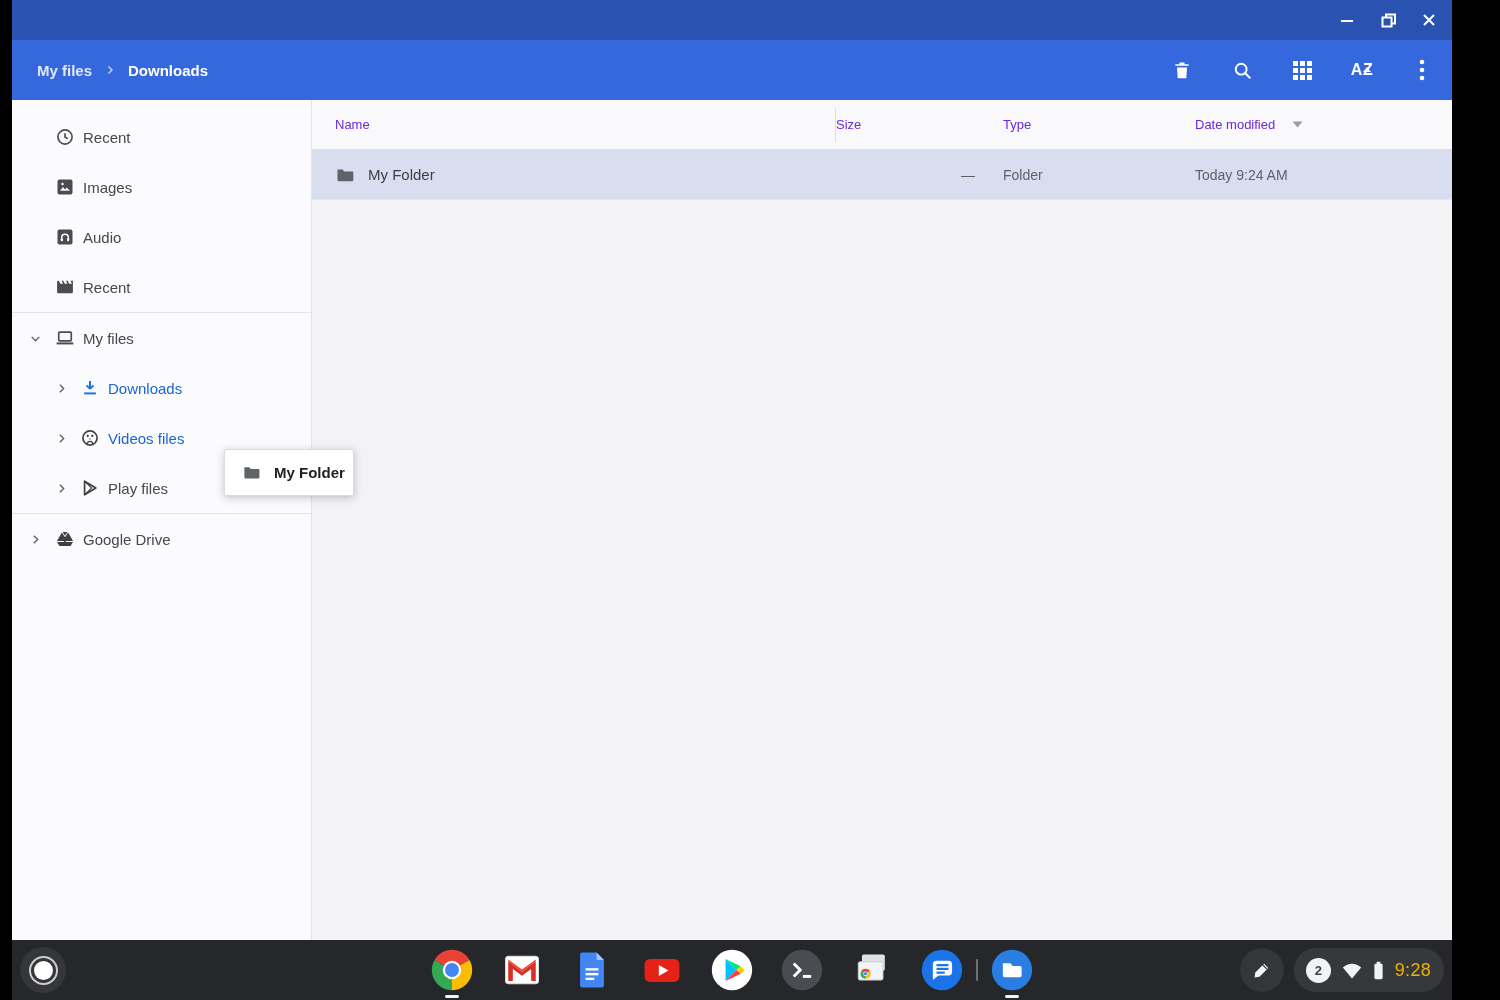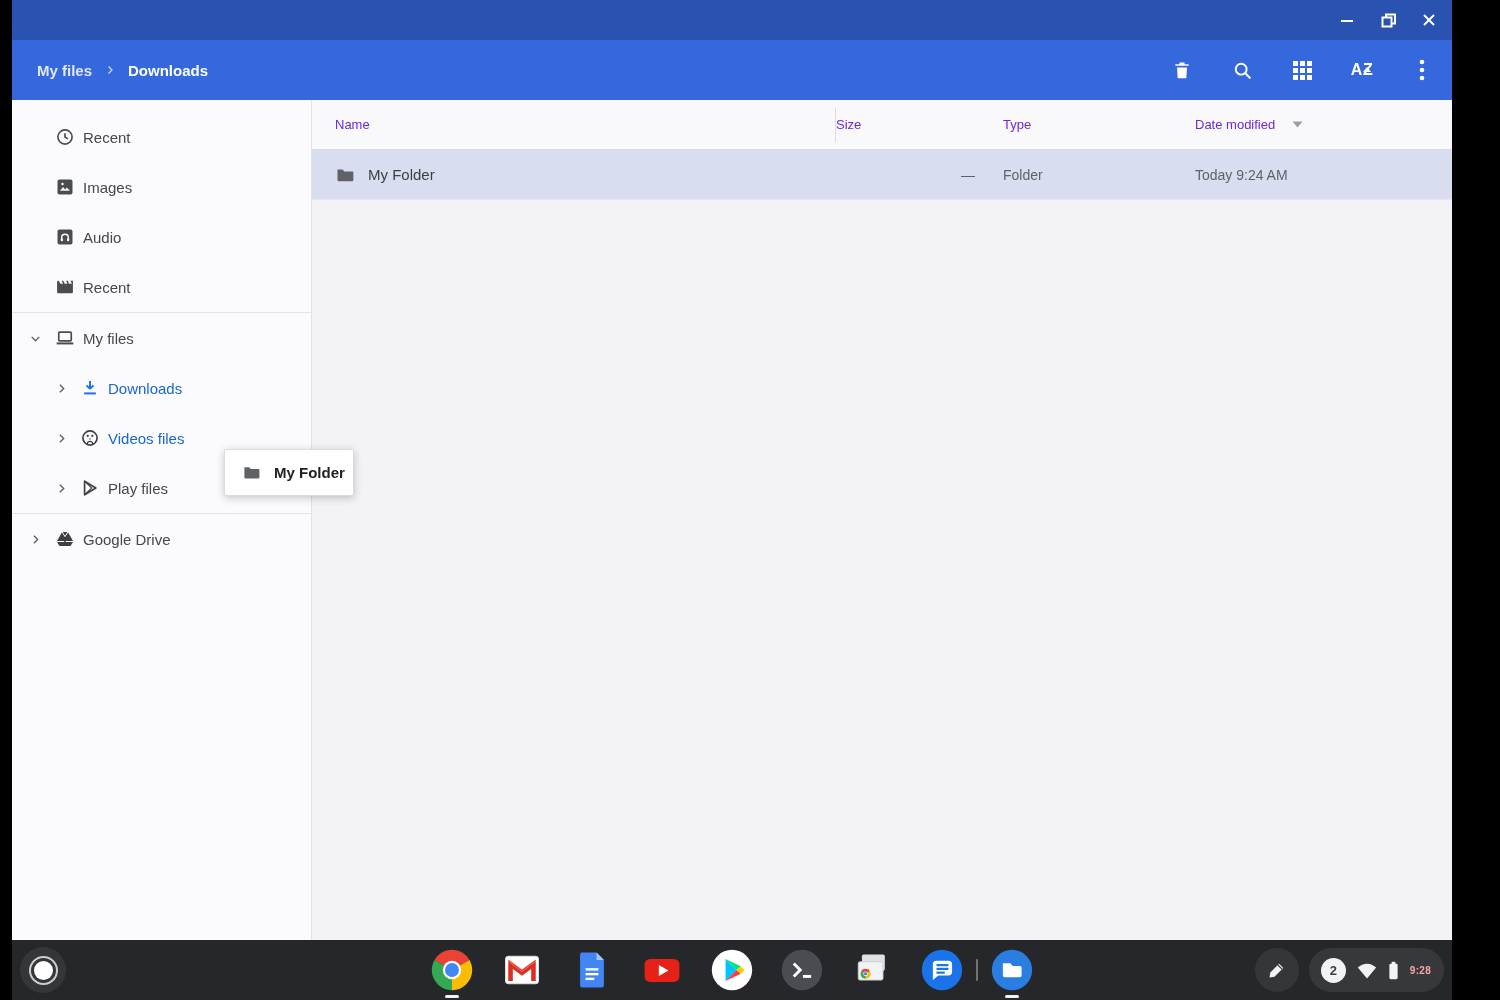--- a/index.html
+++ b/index.html
@@ -80,21 +80,21 @@
   .app.running::after { content:""; position:absolute; left:50%; bottom:-6px; transform:translateX(-50%);
                         width:14px; height:3px; border-radius:2px; background:#f1f3f4; }
   .shelf-sep { width:2px; height:22px; background:rgba(255,255,255,0.35); border-radius:1px; margin:0 -14px; }
   .status-cluster { position:absolute; right:8px; top:8px; display:flex; align-items:center; gap:10px; }
   .stylus-btn { width:44px; height:44px; border-radius:50%; background:#35363a;
                 display:flex; align-items:center; justify-content:center; cursor:pointer; }
   .status-pill { height:44px; border-radius:22px; background:#37383c; display:flex; align-items:center;
                  gap:11px; padding:0 13px 0 12px; cursor:pointer; }
   .notif-badge { width:25px; height:25px; border-radius:50%; background:#f1f3f4; color:#3c4043;
                  font-size:13px; font-weight:700; display:flex; align-items:center; justify-content:center; }
-  .clock { color:#fca5a5; font-size:10px; font-weight:700; letter-spacing:.3px; }
+  .clock { color:#eab308; font-size:18px; font-weight:400; letter-spacing:.3px; }
 </style>
 </head>
 <body>
 
 <div class="screen">
 
   <div class="titlebar">
     <div class="win-btn">
       <svg width="14" height="14" viewBox="0 0 14 14">
           <rect x="1" y="7" width="12" height="2" fill="#fff"></rect>

